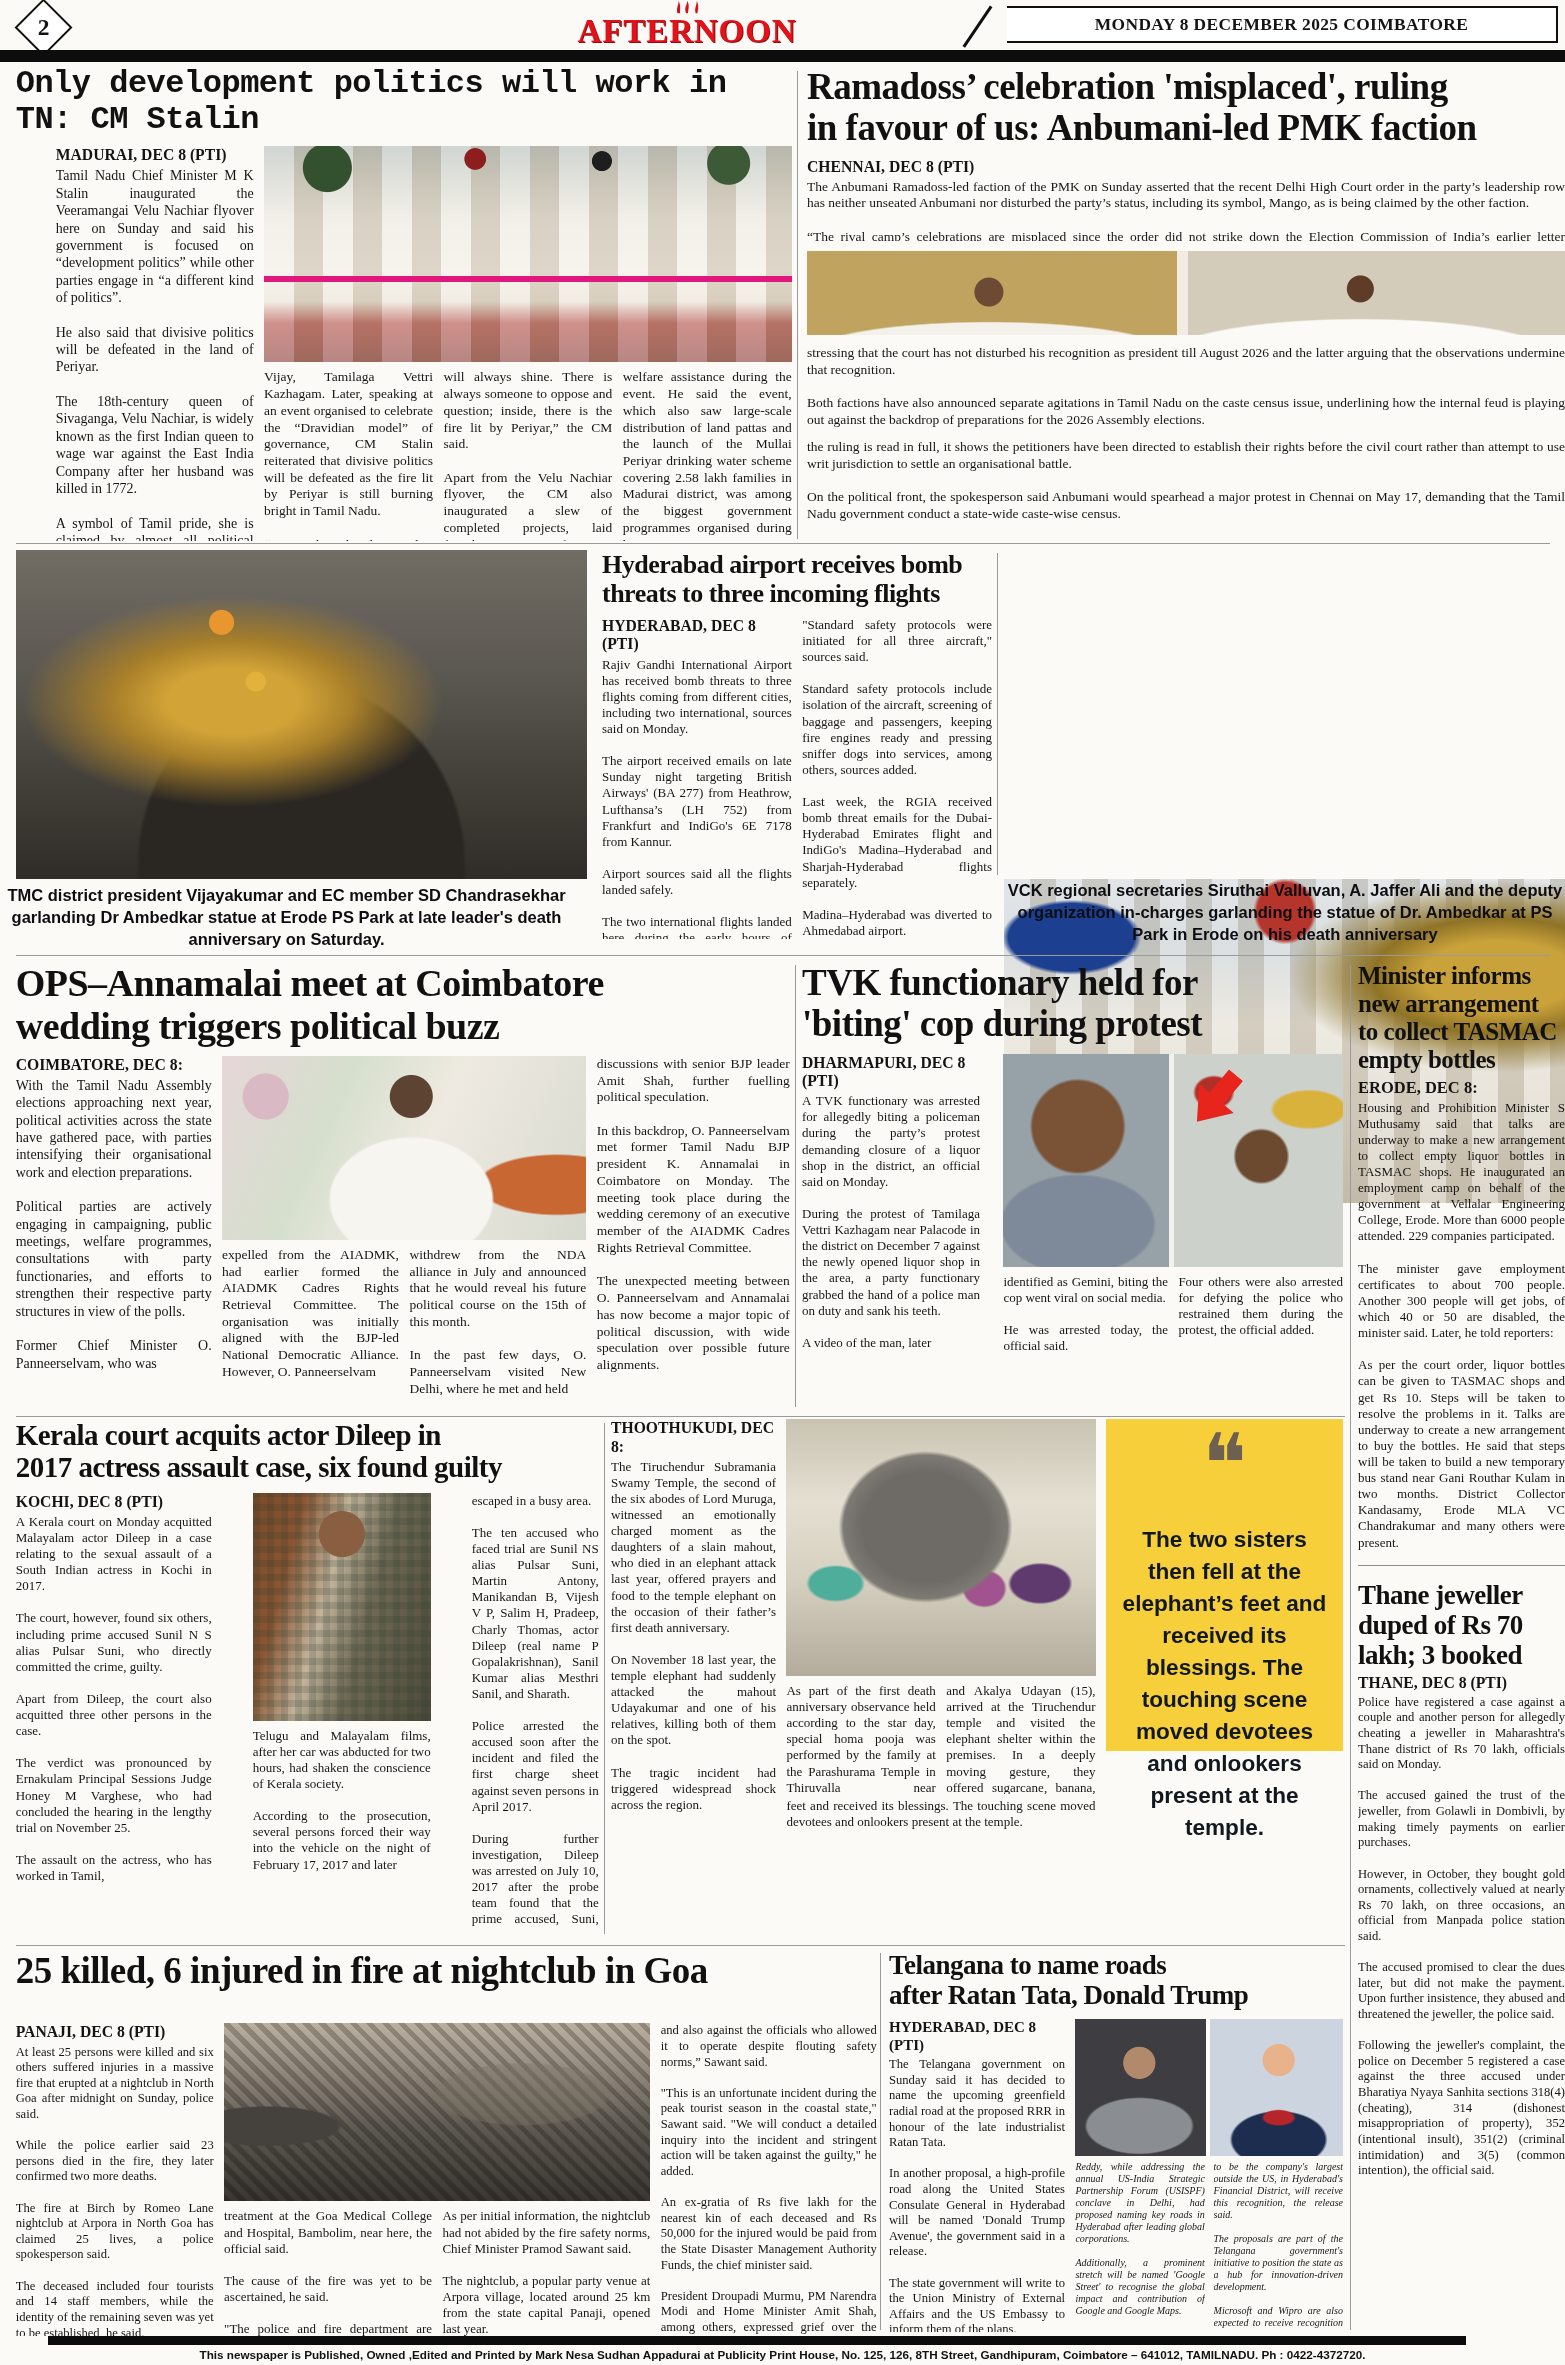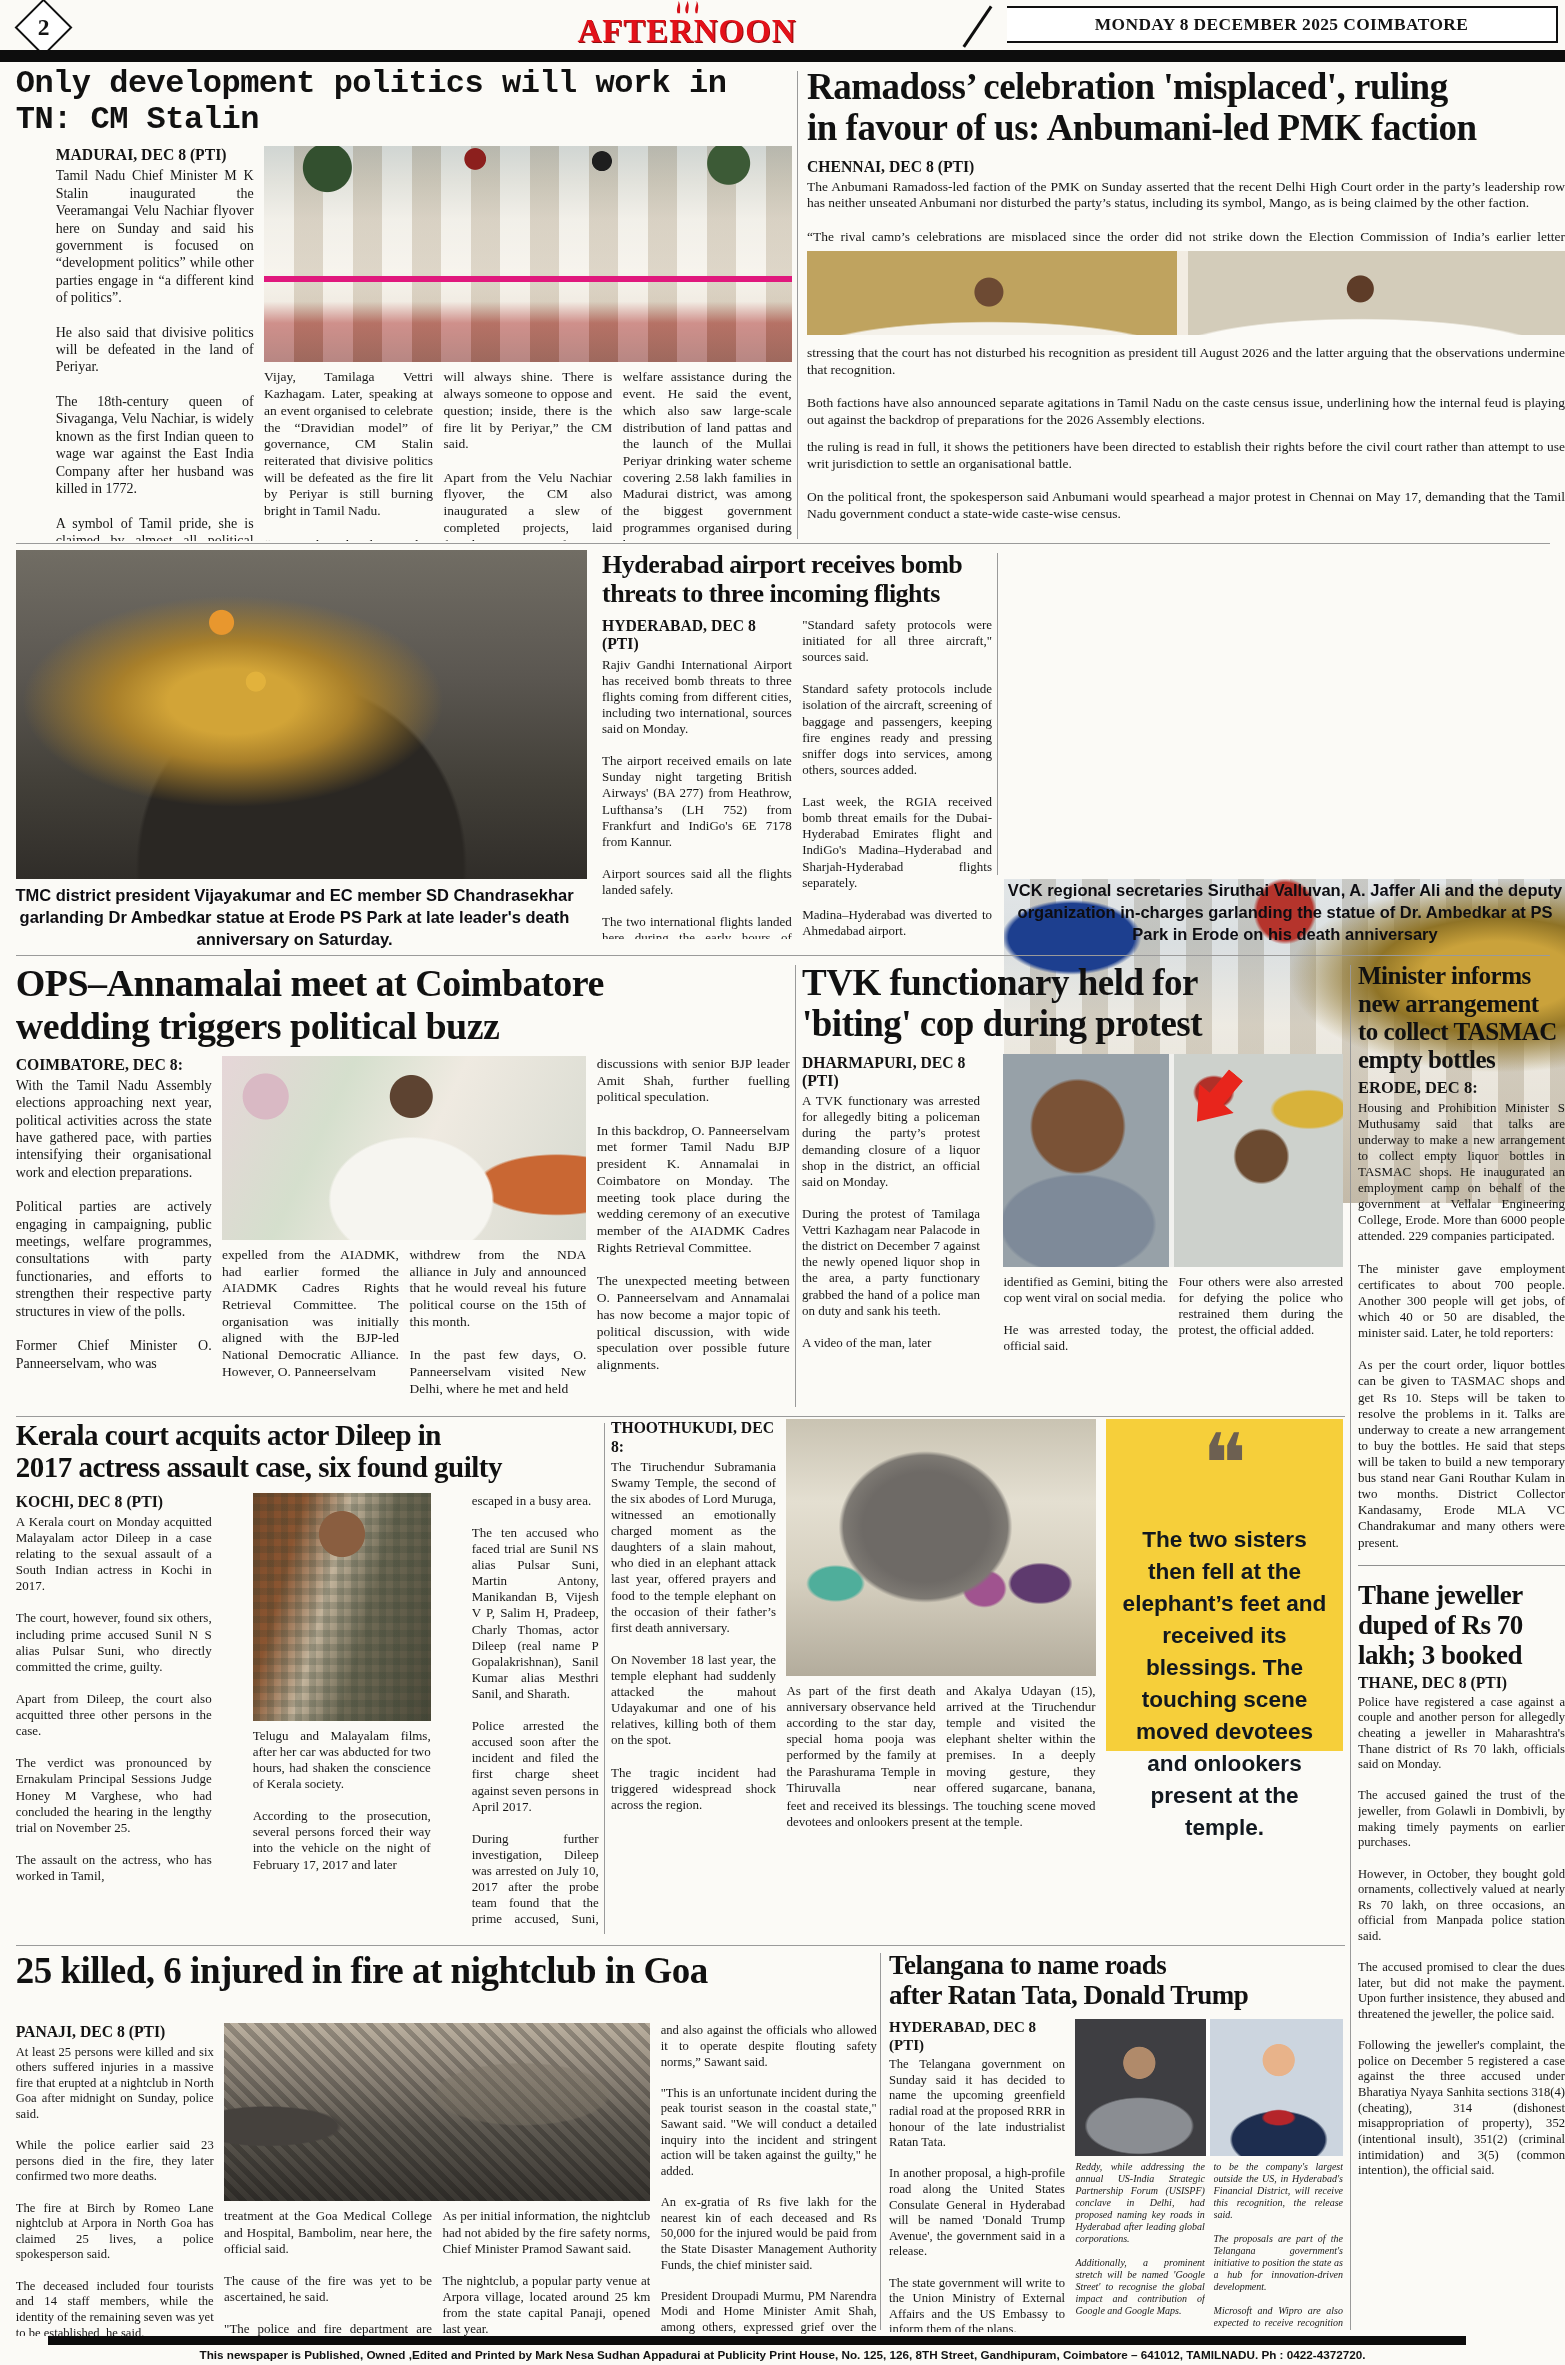--- a/index.html
+++ b/index.html
@@ -186,21 +186,21 @@
 He insisted that when</div>
     <div class="col body-text" style="flex:1;">the ruling is read in full, it shows the petitioners have been directed to establish their rights before the civil court rather than attempt to use writ jurisdiction to settle an organisational battle.
 
 On the political front, the spokesperson said Anbumani would spearhead a major protest in Chennai on May 17, demanding that the Tamil Nadu government conduct a state-wide caste-wise census.
 
 He said invitations have been extended to all parties and social organisations except the ruling DMK, which was accused of "betraying" its social justice rhetoric by not acting on the caste survey demand.</div>
   </div>
 </section>
 
 <div class="photo photo-statue block" style="left:15.7px;top:550px;width:571px;height:329px;"></div>
-<div class="caption" style="left:9px;top:885px;width:571px;">TMC district president Vijayakumar and EC member SD Chandrasekhar garlanding Dr Ambedkar statue at Erode PS Park at late leader's death anniversary on Saturday.</div>
+<div class="caption" style="left:1px;top:885px;width:571px;">TMC district president Vijayakumar and EC member SD Chandrasekhar garlanding Dr Ambedkar statue at Erode PS Park at late leader's death anniversary on Saturday.</div>
 
 <section class="block" id="blk-hyd" style="left:602px;top:550px;width:390px;height:400px;">
   <h1 class="headline" style="font-size:26px;">Hyderabad airport receives bomb
 threats to three incoming flights</h1>
   <div class="cols" style="height:322px;">
     <div class="col" style="flex:1;">
       <div class="dateline">HYDERABAD, DEC 8 (PTI)</div>
       <div class="body-text" style="font-size:13px;">Rajiv Gandhi International Airport has received bomb threats to three flights coming from different cities, including two international, sources said on Monday.
 
 The airport received emails on late Sunday night targeting British Airways' (BA 277) from Heathrow, Lufthansa’s (LH 752) from Frankfurt and IndiGo's 6E 7178 from Kannur.

